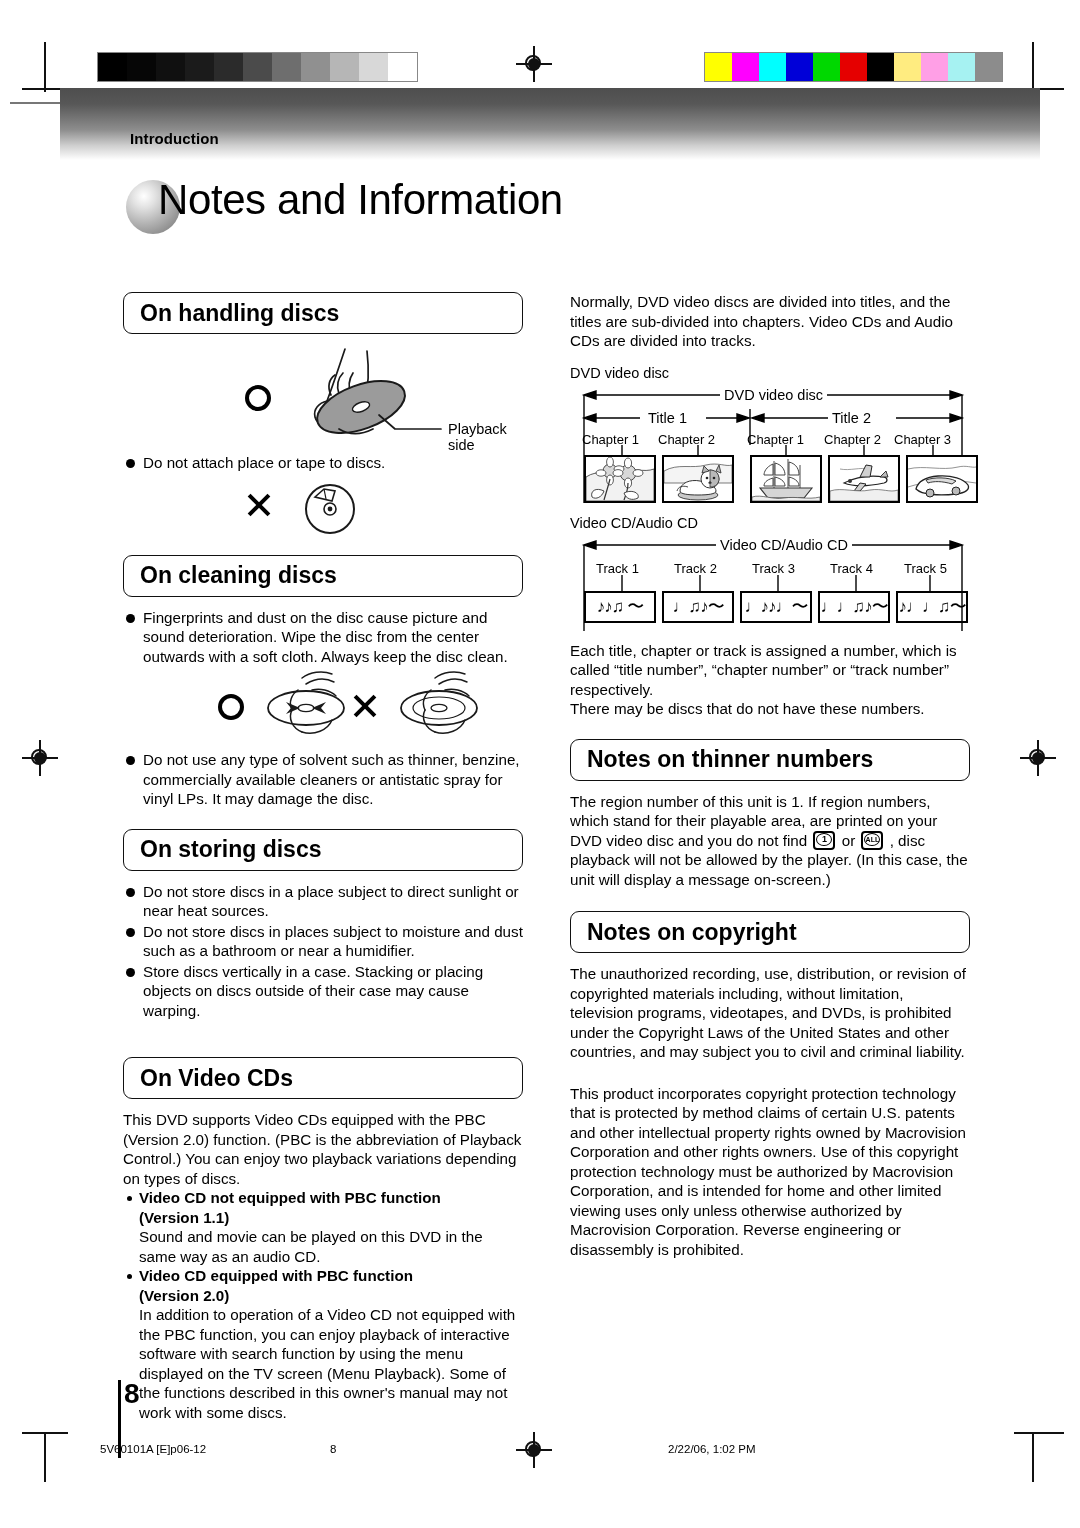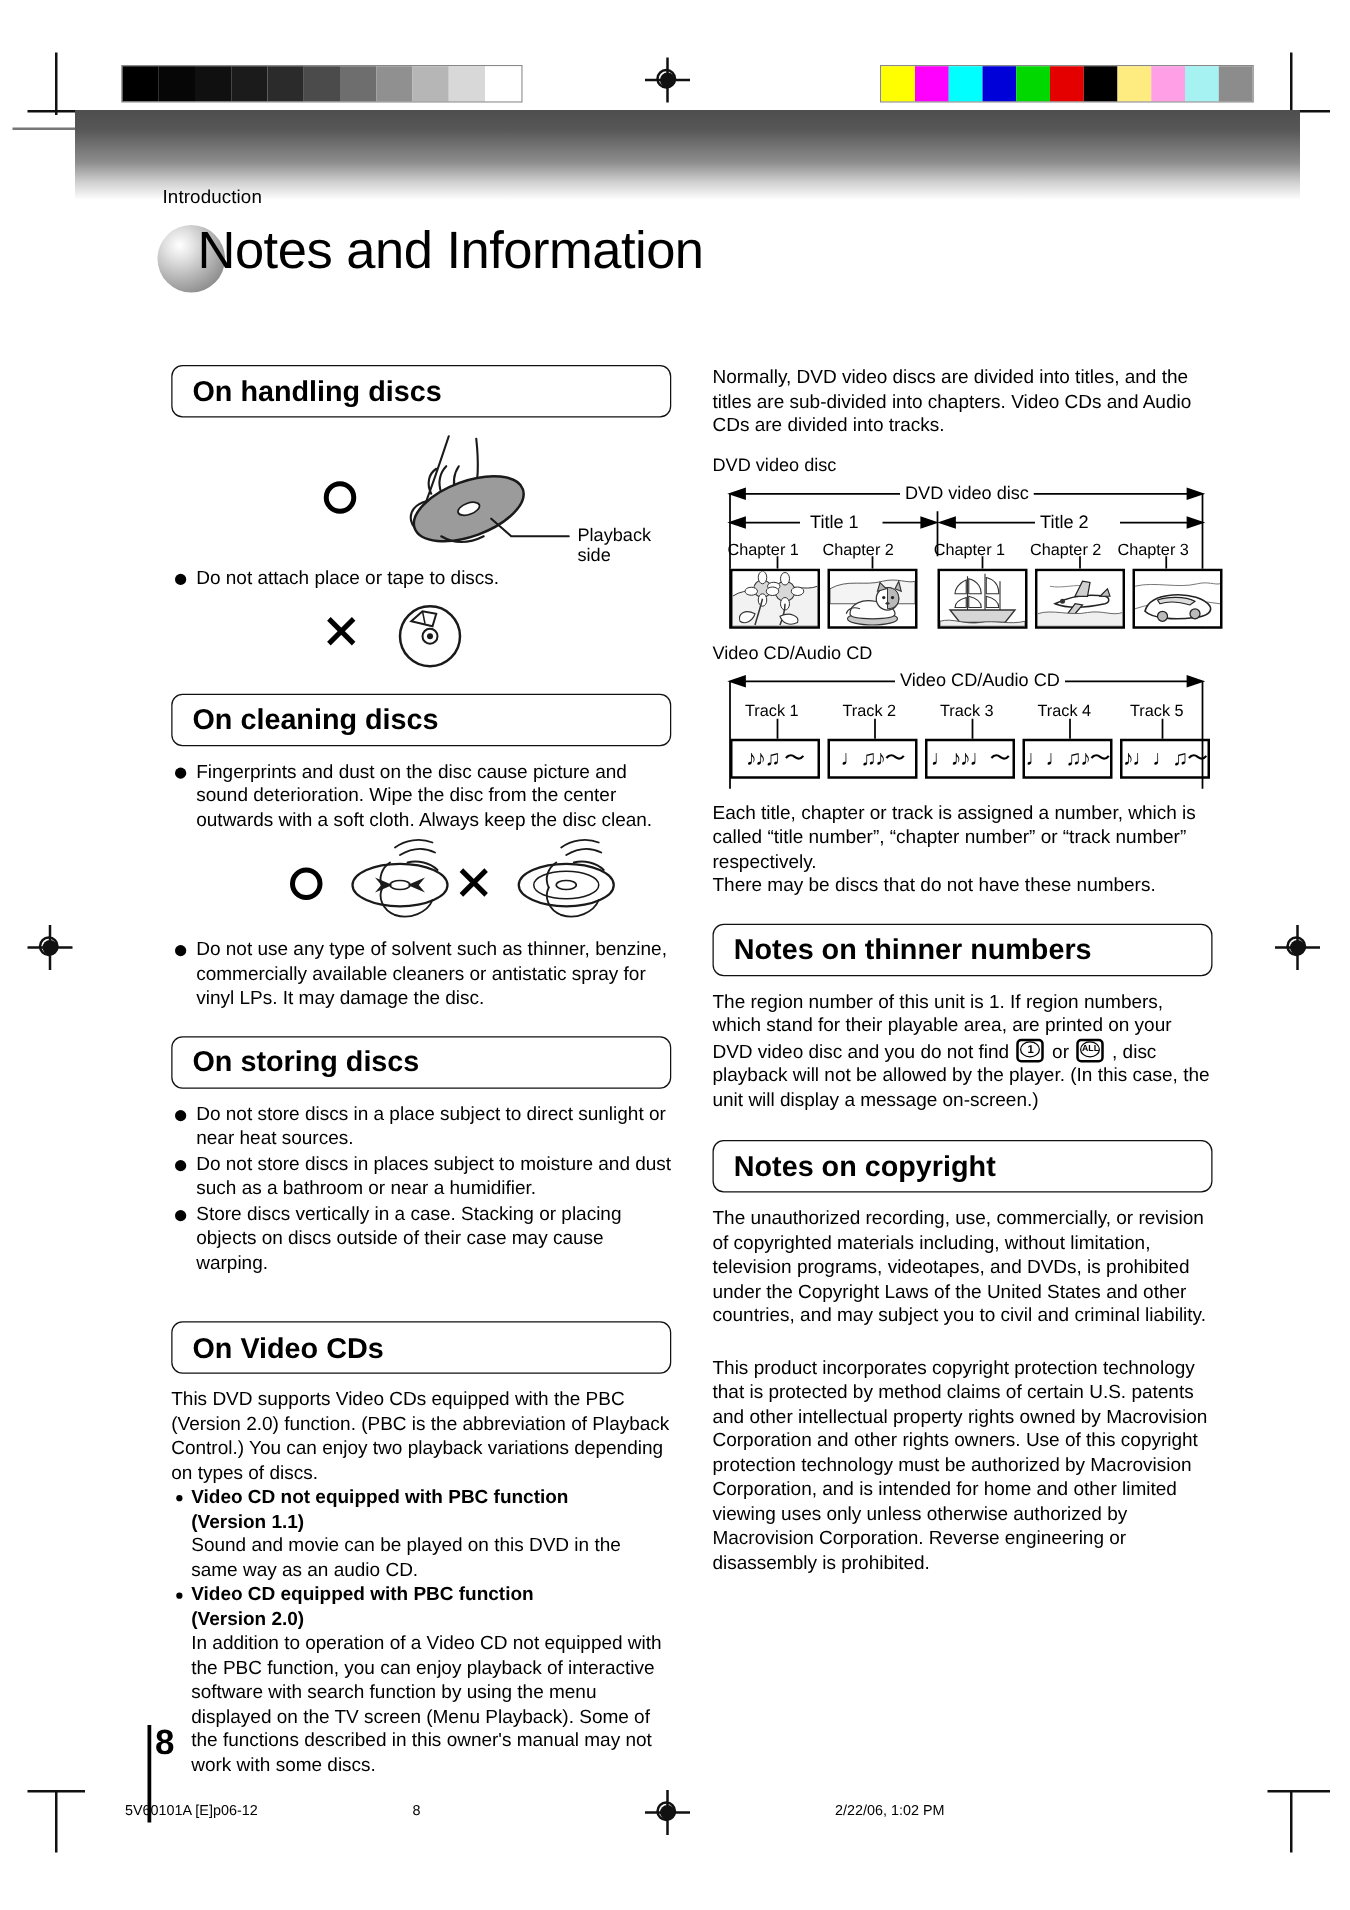--- a/index.html
+++ b/index.html
@@ -61,23 +61,22 @@
   #hdr-gradient {
     position: absolute;
     left: 60px; top: 88px;
     width: 980px; height: 72px;
     background: linear-gradient(to bottom, #4e4e4e 0%, #575757 22%, #8d8d8d 58%, #cfcfcf 80%, #ffffff 100%);
   }
   #hdr-label {
     position: absolute;
     left: 130px; top: 130px;
     font-size: 15px;
-    font-weight: normal;
+    font-weight: bold;
     letter-spacing: 0.1px;
-    margin-top: 19px;
   }
 
   #title-wrap {
     position: absolute;
     left: 126px; top: 176px;
     height: 62px;
   }
   #title-ball {
     position: absolute;
     left: 0; top: 4px;
@@ -88,21 +87,21 @@
   #title-text {
     position: absolute;
     left: 32px; top: 0;
     font-size: 42px;
     letter-spacing: -0.4px;
     white-space: nowrap;
   }
 
   
   .col { position: absolute; top: 292px; width: 400px; }
-  #col-left  { left: 137px; }
+  #col-left  { left: 123px; }
   #col-right { left: 570px; }
 
   .sec-head {
     border: 1.6px solid #111;
     border-radius: 9px;
     height: 42px;
     display: flex;
     align-items: center;
     padding-left: 16px;
     font-size: 23px;
@@ -598,21 +597,21 @@
       <div class="track-tile" style="position:absolute; left:326px; top:56px; width:72px; height:32px;">♪♩♩♫〜</div>
     </div>
 
     <p class="body" style="white-space:pre-line; margin-top:6px;">Each title, chapter or track is assigned a number, which is called “title number”, “chapter number” or “track number” respectively.
 There may be discs that do not have these numbers.</p>
 
     <div class="sec-head" style="margin-top:20px;">Notes on thinner numbers</div>
     <p class="body"><span>The region number of this unit is 1. If region numbers, which stand for their playable area, are printed on your DVD video disc and you do not find </span><span class="region-icon"><span class="globe"></span><span class="glyph">1</span></span><span> or </span><span class="region-icon"><span class="globe"></span><span class="glyph all">ALL</span></span><span> , disc playback will not be allowed by the player. (In this case, the unit will display a message on-screen.)</span></p>
 
     <div class="sec-head" style="margin-top:22px;">Notes on copyright</div>
-    <p class="body">The unauthorized recording, use, commercially, or revision of copyrighted materials including, without limitation, television programs, videotapes, and DVDs, is prohibited under the Copyright Laws of the United States and other countries, and may subject you to civil and criminal liability.</p>
+    <p class="body">The unauthorized recording, use, distribution, or revision of copyrighted materials including, without limitation, television programs, videotapes, and DVDs, is prohibited under the Copyright Laws of the United States and other countries, and may subject you to civil and criminal liability.</p>
     <p class="body gap" style="margin-top:22px;">This product incorporates copyright protection technology that is protected by method claims of certain U.S. patents and other intellectual property rights owned by Macrovision Corporation and other rights owners. Use of this copyright protection technology must be authorized by Macrovision Corporation, and is intended for home and other limited viewing uses only unless otherwise authorized by Macrovision Corporation. Reverse engineering or disassembly is prohibited.</p>
   </div>
 
   <div id="pagenum-rule"></div>
   <div id="pagenum">8</div>
 
   <div class="footer-text" style="left:100px;">5V60101A [E]p06-12</div>
   <div class="footer-text" style="left:330px;">8</div>
   <div class="footer-text" style="left:668px;">2/22/06, 1:02 PM</div>
 

